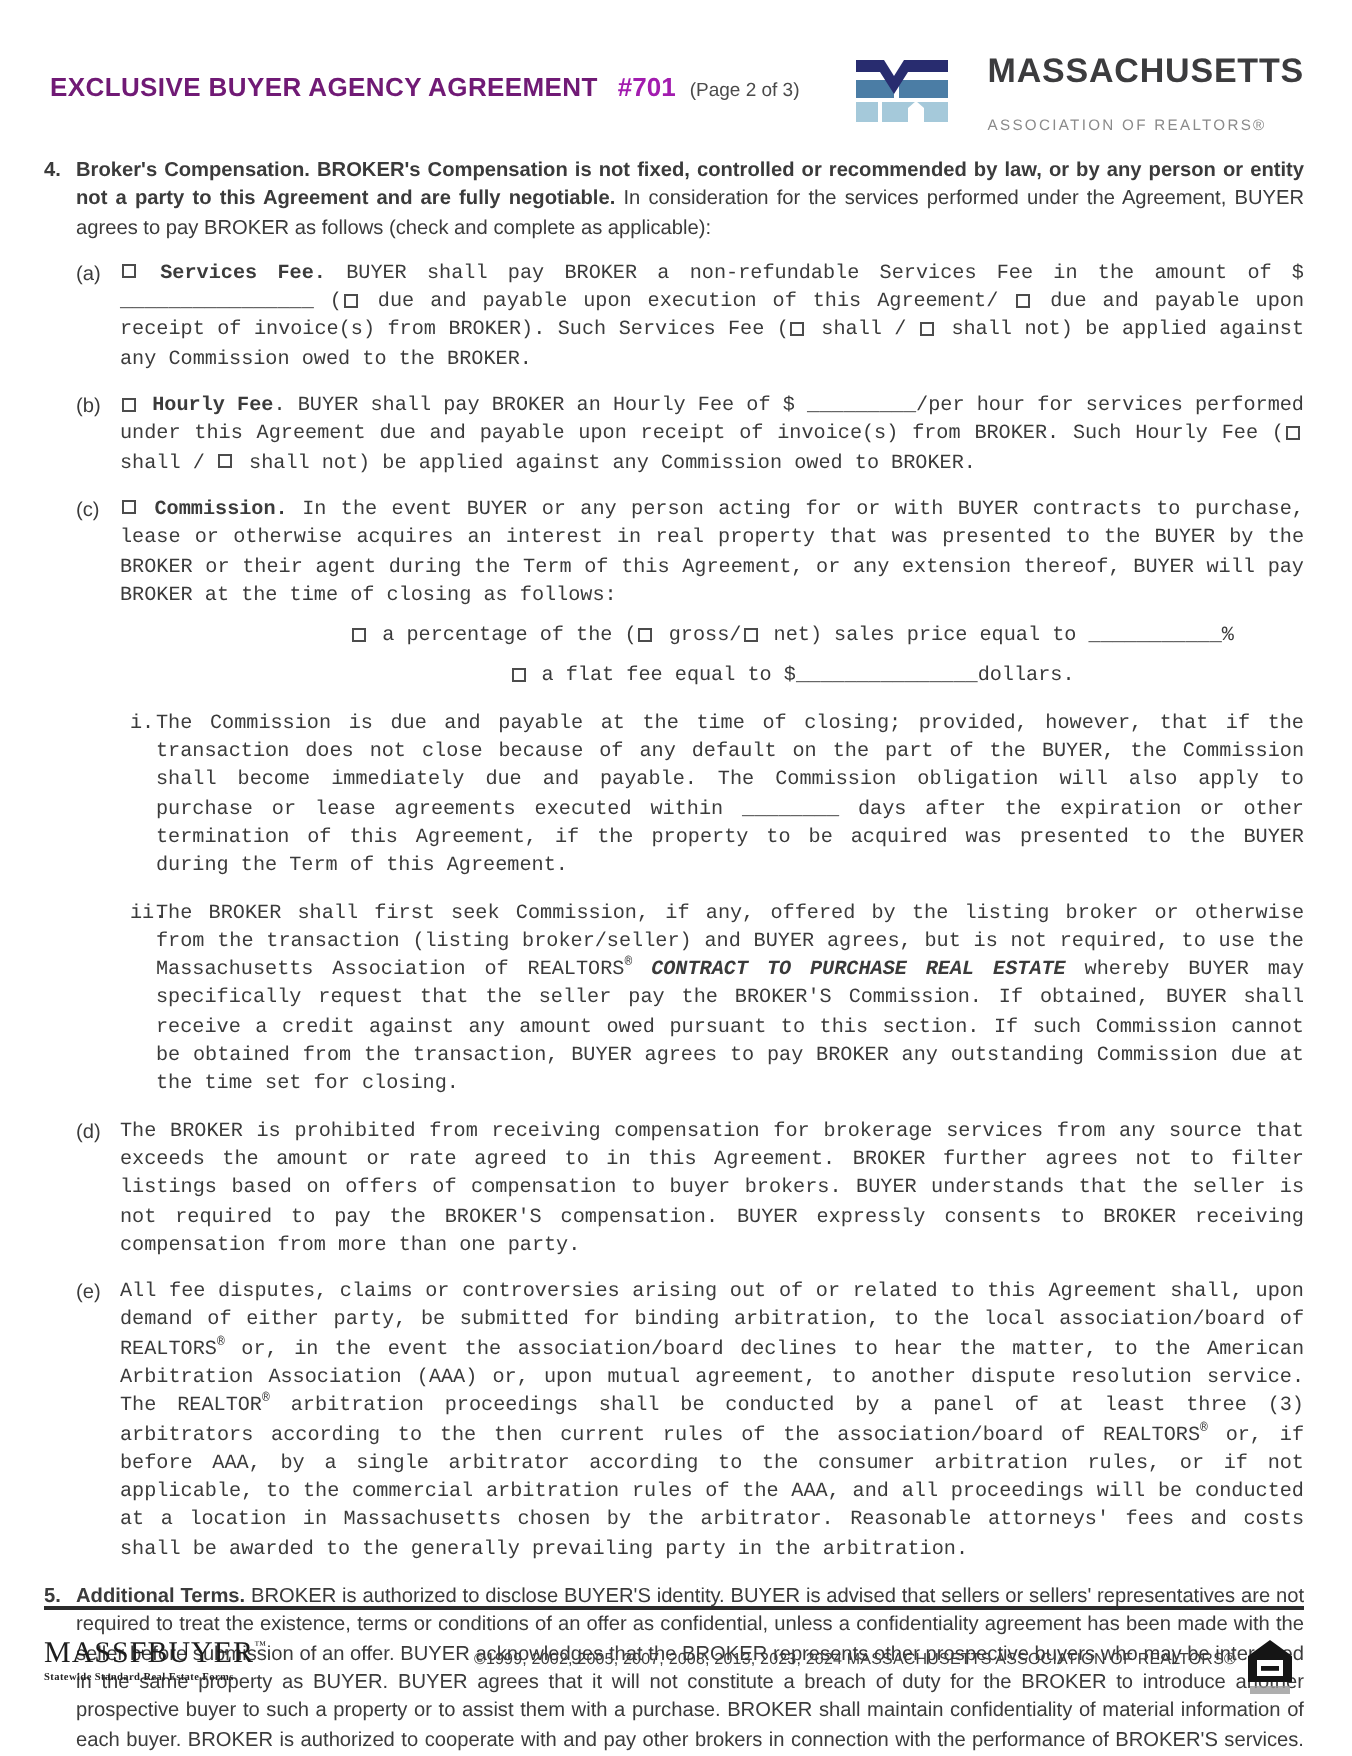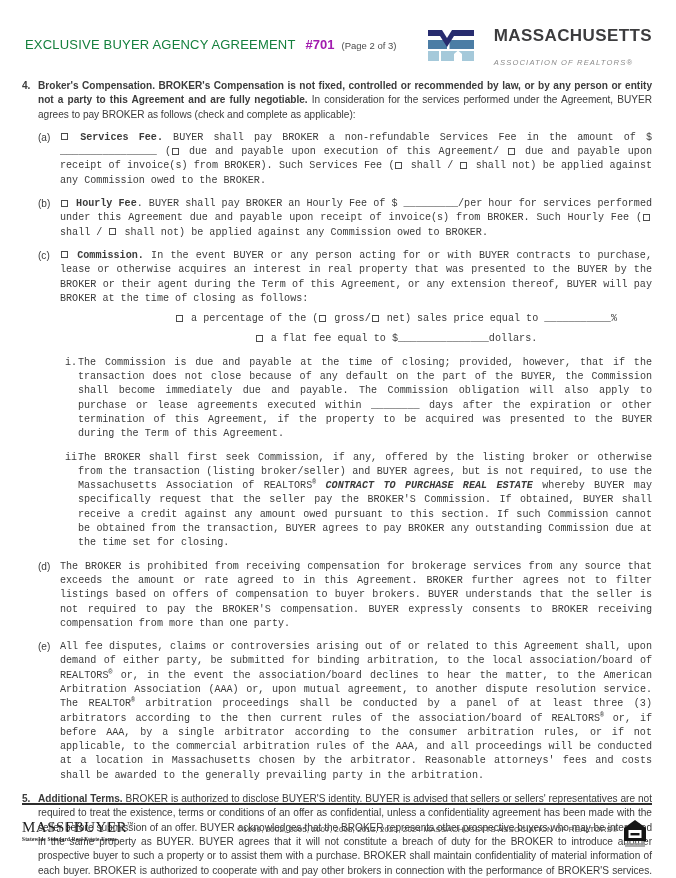--- a/index.html
+++ b/index.html
@@ -12,29 +12,29 @@
     font-family:"Liberation Sans","DejaVu Sans",sans-serif;
     color:#3a3a3a;
     overflow:hidden;
   }
   
   .header {
     display:flex; justify-content:space-between; align-items:flex-start;
     padding:26px 24px 0 25px;
   }
   .title-line { margin-top:9px; white-space:nowrap; }
-  .doc-title { font-size:13px; font-weight:normal; color:#15803d; letter-spacing:0.2px; }
+  .doc-title { font-size:13px; font-weight:bold; color:#701a75; letter-spacing:0.2px; }
   .doc-num   { font-size:13px; font-weight:bold; color:#a21caf; margin-left:10px; }
   .page-info { font-size:9.5px; color:#4a4a4a; margin-left:7px; }
   .logo { display:flex; align-items:center; gap:19px; }
   .logo-text .org {
     font-size:17px; font-weight:bold; color:#3c3c3e; letter-spacing:0.4px; line-height:19px;
   }
   .logo-text .sub {
-    font-size:7.6px; color:#8a8a8a; letter-spacing:1.15px; margin-top:13px;font-style:italic;
+    font-size:7.6px; color:#8a8a8a; letter-spacing:1.15px; margin-top:13px;
   }
   
   .body {
     padding:12px 24px 0 22px;
     font-size:10.1px;
     line-height:14.3px;
     color:#3b3b3b;
   }
   .section { display:flex; margin-bottom:9px; }
   .section-num { flex:none; width:16px; font-weight:bold; }

